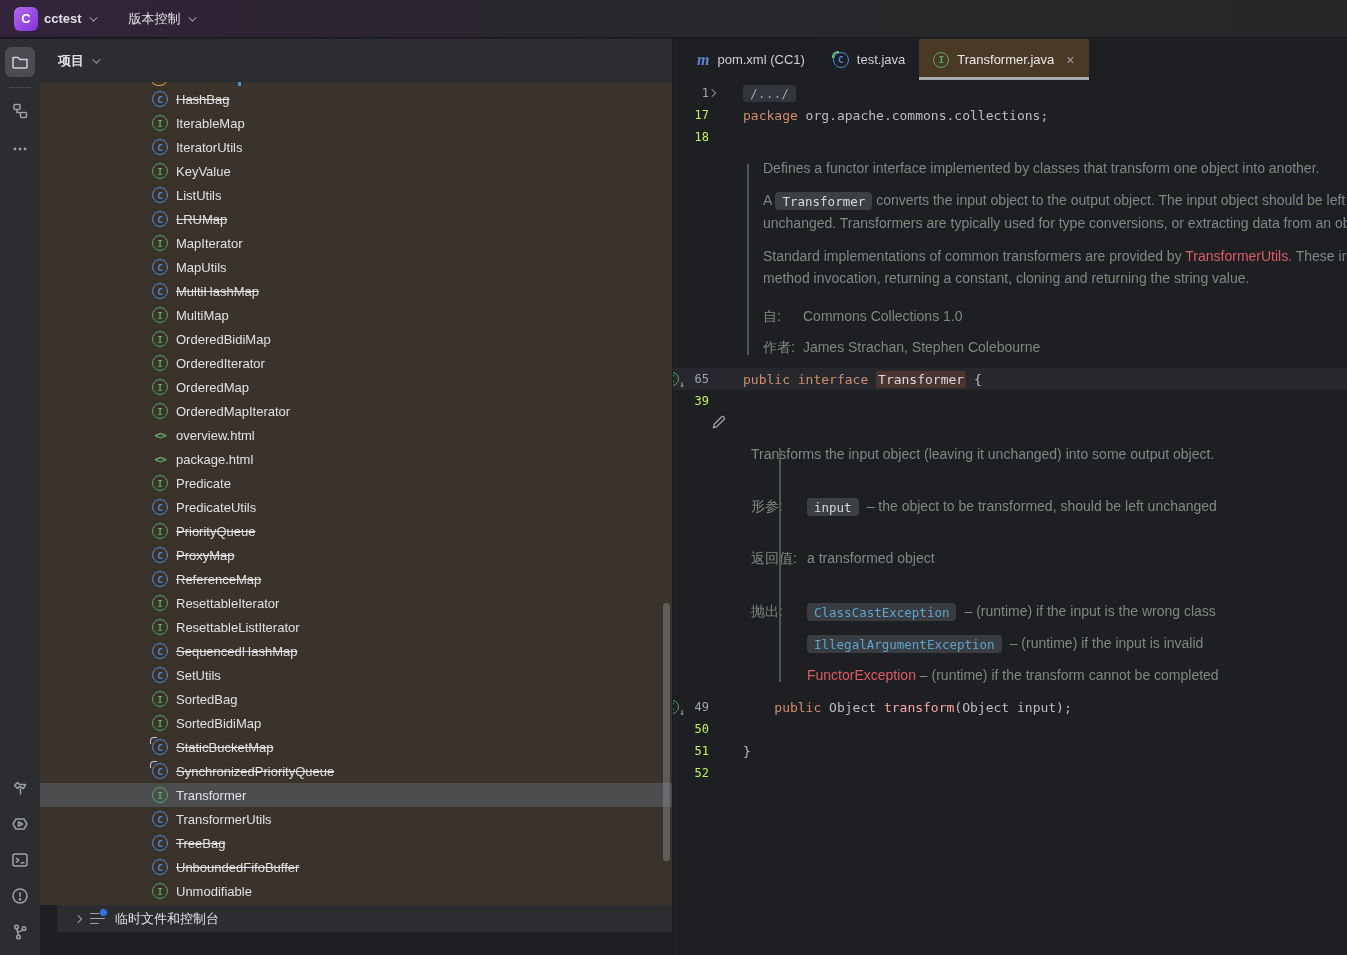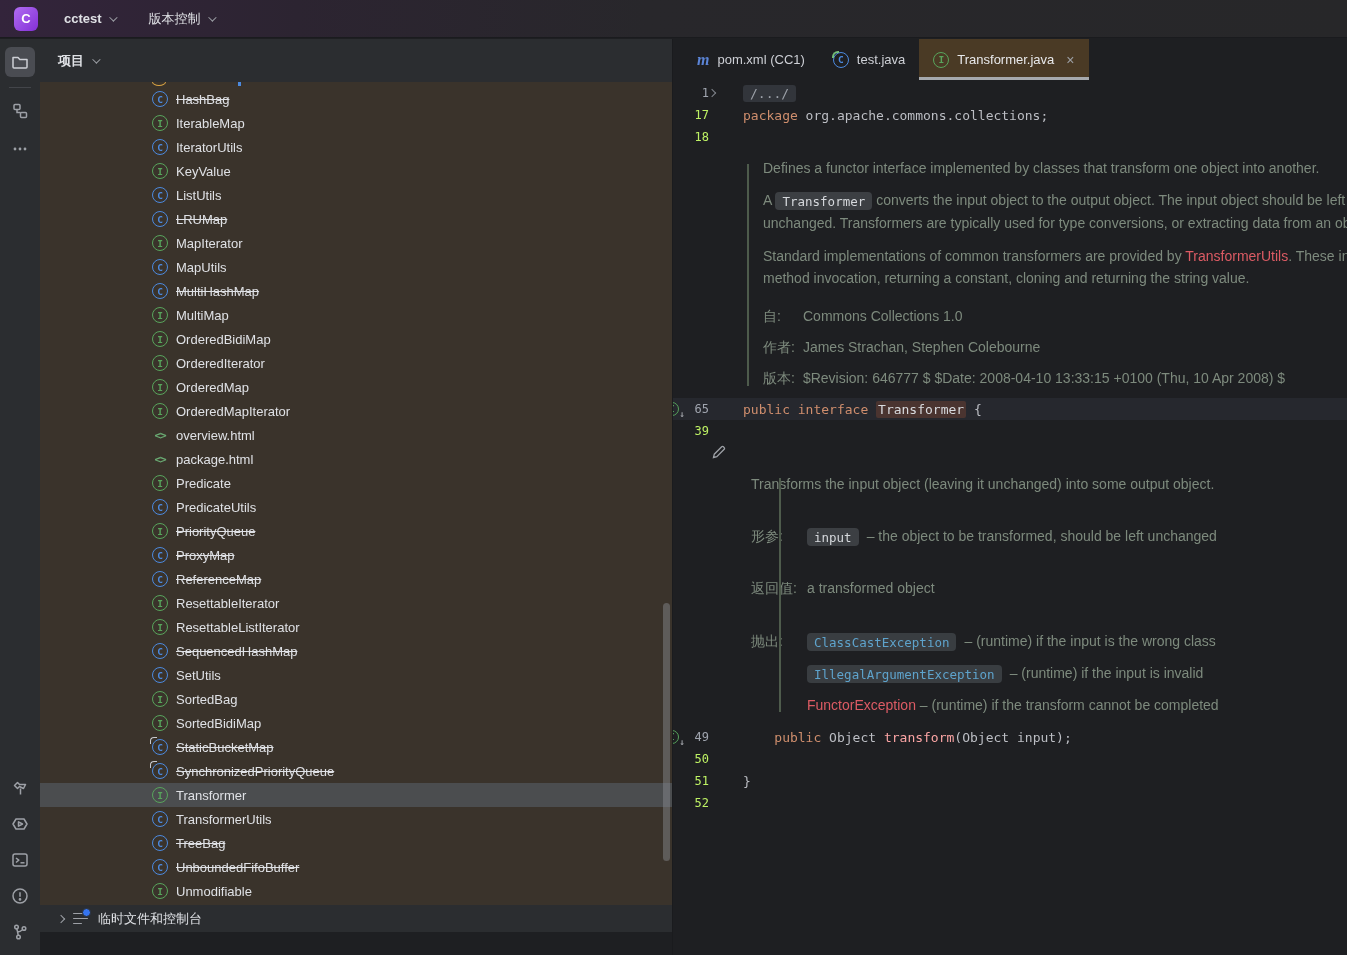--- a/index.html
+++ b/index.html
@@ -7,21 +7,21 @@
   body { position:relative; background:#1E1F22; font-family:"Liberation Sans", sans-serif; overflow:hidden; color:#DFE1E5; }
 
   
   .topbar { position:absolute; left:0; top:0; width:1347px; height:38px;
     background:linear-gradient(90deg,#33243B 0%, #2C2431 22%, #28272B 48%, #272729 100%);
     display:flex; align-items:center; border-bottom:1px solid #1A1B1E; }
   .app-icon { width:24px; height:24px; border-radius:6px; margin-left:14px;
     background:linear-gradient(135deg,#B06CF0,#8430D8); color:#fff; font-weight:bold; font-size:13px;
     display:flex; align-items:center; justify-content:center; }
   .tb-item { display:flex; align-items:center; gap:7px; font-size:13px; color:#DFE1E5; padding:4px 6px; border-radius:4px; }
-  .tb-project { font-weight:600; margin-left:20px; }
+  .tb-project { font-weight:600; margin-left:0; }
   .tb-vcs { margin-left:22px; }
   .chv { width:6px; height:6px; border-right:1.4px solid #9DA0A6; border-bottom:1.4px solid #9DA0A6; transform:rotate(45deg) translateY(-2px); display:inline-block; }
   .chv-r { transform:rotate(-45deg); }
 
   
   .rail { position:absolute; left:0; top:39px; width:40px; height:916px; background:#2B2D30; display:flex; flex-direction:column; align-items:center; }
   .rail svg { display:block; }
   .rail-btn { width:30px; height:30px; border-radius:6px; display:flex; align-items:center; justify-content:center; margin-top:8px; }
   .rail-btn.selected { background:#4A4C52; }
   .rail-divider { width:22px; height:1px; background:#43454A; margin-top:10px; }
@@ -39,21 +39,21 @@
   .tree-row { height:24px; display:flex; align-items:center; padding-left:112px; font-size:13px; color:#DFE1E5; cursor:default; }
   .tree-row.selected { background:#4B4D4F; }
   .ticon { width:16px; height:16px; flex:none; margin-right:8px; border-radius:50%; display:flex; align-items:center; justify-content:center;
     font-family:"DejaVu Sans Mono", monospace; font-size:9.5px; font-weight:bold; position:relative; }
   .ticon.class { border:1.4px solid #4C8ADF; color:#4C8ADF; }
   .ticon.interface { border:1.4px solid #58A55C; color:#58A55C; }
   .ticon.html { border:none; border-radius:0; color:#6AAB73; font-size:11px; font-weight:bold; letter-spacing:-1px; }
   .ticon.marker::after { content:""; position:absolute; left:-3px; top:-3px; width:6px; height:6px; border-top:1.6px solid #C9CBD1; border-left:1.6px solid #C9CBD1; border-top-left-radius:4px; }
   .tree-label.deprecated { text-decoration:line-through; }
   .tree-scrollbar { position:absolute; right:2px; top:564px; width:7px; height:258px; background:rgba(140,143,148,.45); border-radius:4px; }
-  .panel-footer { position:absolute; left:0; top:866px; width:632px; height:27px; display:flex; align-items:center; gap:9px; padding-left:18px; background:#2B2D30; font-size:13px; color:#DFE1E5; }
+  .panel-footer { position:absolute; left:17px; top:866px; width:632px; height:27px; display:flex; align-items:center; gap:9px; padding-left:18px; background:#2B2D30; font-size:13px; color:#DFE1E5; }
   .scratch-icon { position:relative; width:16px; height:14px; }
   .scratch-icon i { position:absolute; left:0; height:1.6px; background:#9DA0A6; border-radius:1px; }
   .scratch-icon i:nth-child(1){ top:1px; width:12px; }
   .scratch-icon i:nth-child(2){ top:6px; width:15px; }
   .scratch-icon i:nth-child(3){ top:11px; width:9px; }
   .scratch-badge { position:absolute; right:-2px; top:-4px; width:9px; height:9px; border-radius:50%; background:#3574F0; border:1.5px solid #2B2D30; }
 
   
   .editor-pane { position:absolute; left:672px; top:39px; width:675px; height:916px; background:#1E1F22; border-left:1px solid #1A1B1E; overflow:hidden; }
   .tabbar { height:41px; display:flex; align-items:stretch; padding-left:10px; }
@@ -407,24 +407,20 @@
       <div class="tight" style="margin-top:11px;"><span>Standard implementations of common transformers are provided by </span><span class="doc-link">TransformerUtils</span><span>. These inc</span></div>
       <div class="tight"><span>method invocation, returning a constant, cloning and returning the string value.</span></div>
       <div class="meta-row" style="margin-top:17px;">
         <span class="metalabel wide">自:</span>
           <span>Commons Collections 1.0</span>
       </div>
       <div class="meta-row">
         <span class="metalabel">作者:</span>
           <span>James Strachan, Stephen Colebourne</span>
       </div>
-      <div class="meta-row" style="margin-bottom:4px;">
-        <span class="metalabel">版本:</span>
-          <span>$Revision: 646777 $ $Date: 2008-04-10 13:33:15 +0100 (Thu, 10 Apr 2008) $</span>
-      </div>
       <span class="bulb"><span class="glass"></span><span class="base"></span></span>
     </div>
 
     <div class="crow active-line">
       <div class="gut">
         <span class="lnum bright">65</span>
         <span class="gicon impl-icon">I</span>
       </div>
       <div class="code"><span class="kw">public interface </span><span class="ident-hl">Transformer</span><span> {</span></div>
     </div>

